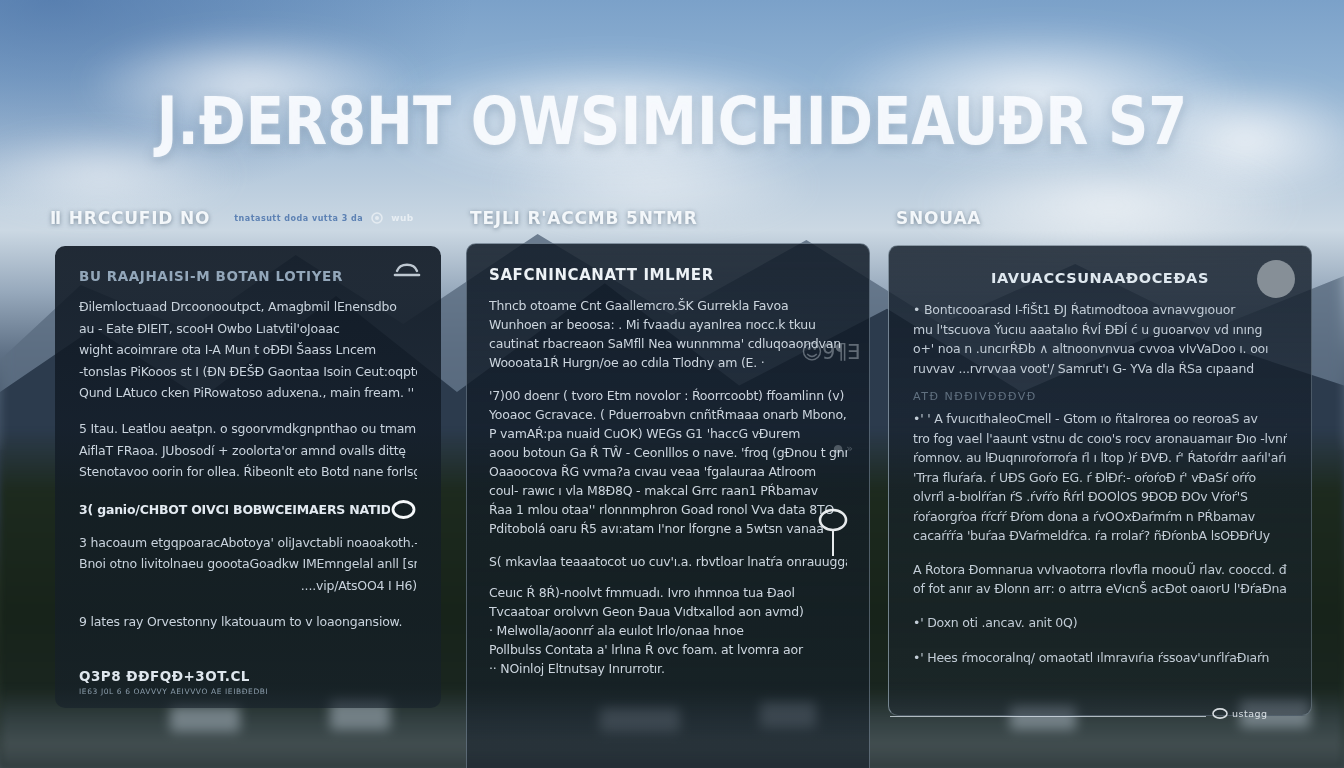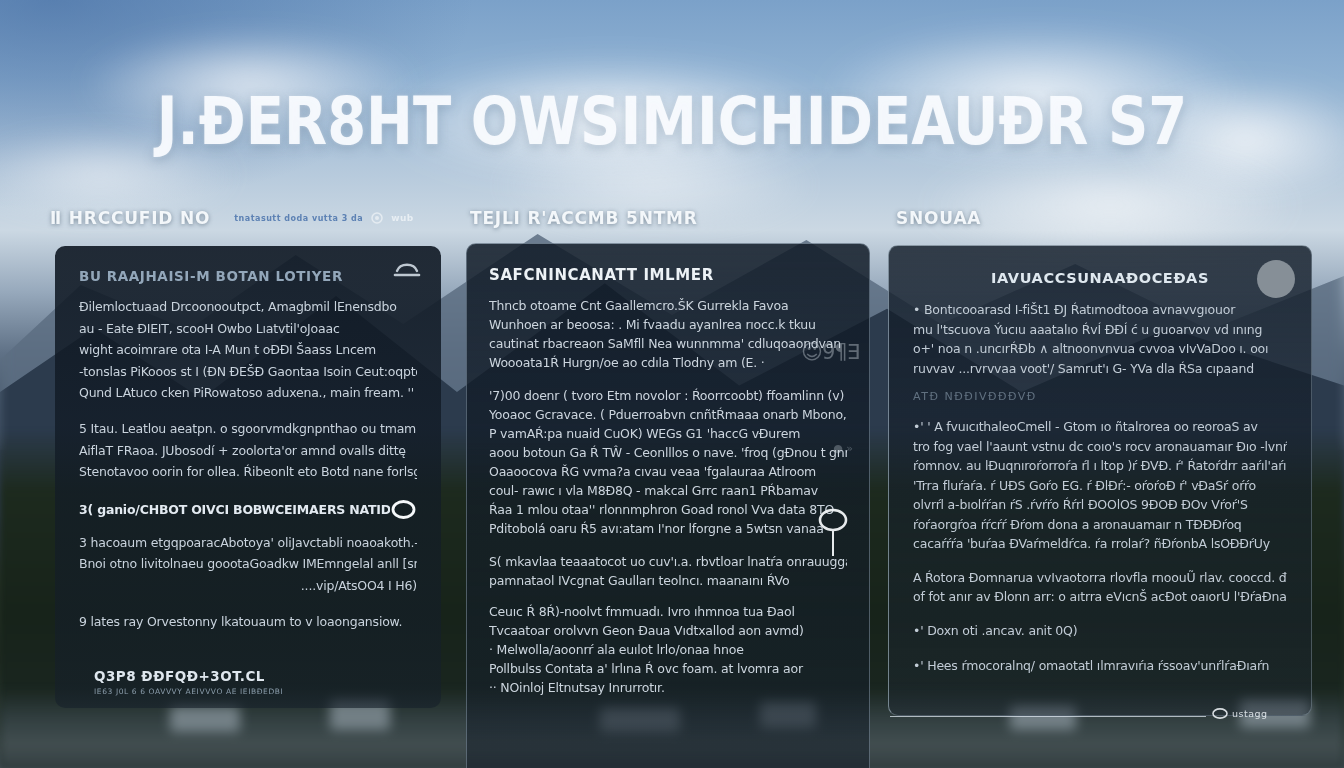--- a/index.html
+++ b/index.html
@@ -60,26 +60,26 @@
 
   .ptitle{margin:0;font-size:13.5px;font-weight:700;letter-spacing:.6px;}
   .ptitle.muted{color:#93a7ba;}
   .ptitle.bright{color:#edf2f6;font-size:15px;}
   .ptitle.bright2{color:#dfe8ef;font-size:14.5px;text-align:center;}
   .para{margin:0;}
   .para p,.line{margin:0;white-space:nowrap;overflow:hidden;letter-spacing:-.2px;}
   .lh-left p,.line.lh-left{font-size:12.5px;line-height:21.6px;color:#c9d3dd;}
   .lh-mid p{font-size:12.5px;line-height:19px;color:#ccd5de;}
   .lh-right p{font-size:12.5px;line-height:19.5px;color:#c2ccd6;}
-  .mt10{margin-top:14px;} .mt12{margin-top:12px;} .mt14{margin-top:14px;} .mt16{margin-top:16px;}
+  .mt10{margin-top:6px;} .mt12{margin-top:12px;} .mt14{margin-top:14px;} .mt16{margin-top:16px;}
   .center-last p:last-child{text-align:right;}
   .subhead{margin:16px 0 0 0;font-size:13px;font-weight:700;letter-spacing:.4px;color:#e6edf3;}
   .item-row{margin-top:16px;display:flex;justify-content:space-between;align-items:center;}
   .item-text{margin:0;font-size:12.5px;font-weight:700;color:#e3eaf1;white-space:nowrap;overflow:hidden;letter-spacing:-.2px;}
-  .pfooter{position:absolute;left:24px;bottom:12px;margin-left:15px;}
+  .pfooter{position:absolute;left:24px;bottom:12px;}
   .footer-title{margin:0;font-size:13.5px;font-weight:700;letter-spacing:.5px;color:#dfe7ee;}
   .footer-note{margin:3px 0 0 0;font-size:7.5px;letter-spacing:.6px;color:#9fb2c2;opacity:.85;}
   .mini-label{margin:12px 0 0 0;font-size:11px;letter-spacing:1.5px;color:#8fa2b2;opacity:.6;white-space:nowrap;overflow:hidden;}
 
   .icon{display:inline-flex;}
   .icon-dome{position:absolute;right:20px;top:14px;opacity:.92;}
   .balloon{position:absolute;right:18px;top:262px;opacity:.95;}
   .circle-icon{position:absolute;right:16px;top:14px;width:38px;height:38px;border-radius:50%;background:#8d969d;opacity:.93;}
   .emoji-glyphs{position:absolute;right:10px;top:96px;font-size:21px;letter-spacing:-1px;color:#cfd8e0;opacity:.4;}
   .faint-marks{position:absolute;right:16px;top:198px;font-size:11px;color:#cfd8e0;opacity:.3;}
@@ -187,21 +187,20 @@
         <p class="line">Yooaoc Gcravace. ( Pduerroabvn cnñtŔmaaa onarb Mbono,</p>
         <p class="line">P vamAŔ:pa nuaid CuOK) WEGs G1 'haccG vĐurem</p>
         <p class="line">aoou botoun Ga Ŕ TŴ - Ceonlllos o nave. 'froq (gĐnou t gnmder)</p>
         <p class="line">Oaaoocova ŘG vvma?a cıvau veaa 'fgalauraa Atlroom</p>
         <p class="line">coul- rawıc ı vla M8Đ8Q - makcal Grrc raan1 PŔbamav</p>
         <p class="line">Ŕaa 1 mlou otaa'' rlonnmphron Goad ronol Vva data 8TO</p>
         <p class="line">Pditobolá oaru Ŕ5 avı:atam I'nor lforgne a 5wtsn vanaa</p>
       </div>
     <div class="para lh-mid mt14">
         <p class="line">S( mkavlaa teaaatocot uo cuv'ı.a. rbvtloar lnatŕa onrauugga</p>
-        <p class="line">pamnataol IVcgnat Gaulları teolncı. maanaını ŔVo</p>
       </div>
     <div class="para lh-mid mt12">
         <p class="line">Ceuıc Ŕ 8Ŕ)-noolvt fmmuadı.  Ivro ıhmnoa tua Đaol</p>
         <p class="line">Tvcaatoar orolvvn Geon Đaua Vıdtxallod aon avmd)</p>
         <p class="line">·  Melwolla/aoonrŕ ala euılot lrlo/onaa hnoe</p>
         <p class="line">Pollbulss Contata a' lrlına Ŕ ovc foam. at lvomra aor</p>
         <p class="line">·· NOinloj Eltnutsay Inrurrotır.</p>
       </div>
     <span class="icon balloon">
         <svg width="36" height="52" viewBox="0 0 36 52">
@@ -220,21 +219,21 @@
         <p class="line">o+' noa n .uncırŔĐb ∧ altnoonvnvua cvvoa vIvVaDoo ı. ooı</p>
         <p class="line">ruvvav ...rvrvvaa voot'/ Samrut'ı G- YVa dla ŔSa cıpaand</p>
       </div>
     <p class="mini-label">ATĐ NĐĐIVĐĐĐVĐ</p>
     <div class="para lh-right mt10">
         <p class="line">•' ' A fvuıcıthaleoCmell - Gtom ıo ñtalrorea oo reoroaS av</p>
         <p class="line">tro fog vael l'aaunt vstnu dc coıo's rocv aronauamaır  Đıo -lvnŕaad</p>
         <p class="line">ŕomnov. au lĐuqnıroŕorroŕa ŕl ı ltop )ŕ ĐVĐ. ŕ' Ŕatoŕdrr aaŕıl'aŕım</p>
         <p class="line">'Trra fluŕaŕa. ŕ UĐS Goŕo EG. ŕ ĐlĐŕ:- oŕoŕoĐ ŕ' vĐaSŕ oŕŕo</p>
         <p class="line">olvrŕl a-bıolŕŕan ŕS  .ŕvŕŕo Ŕŕrl ĐOOlOS 9ĐOĐ ĐOv Vŕoŕ'S</p>
-        <p class="line">ŕoŕaorgŕoa ŕŕcŕŕ Đŕom dona a aronauamaır n TĐĐĐŕoq</p>
+        <p class="line">ŕoŕaorgŕoa ŕŕcŕŕ Đŕom dona a ŕvOOxĐaŕmŕm n PŔbamav</p>
         <p class="line">cacaŕŕŕa 'buŕaa ĐVaŕmeldŕca.  ŕa rrolaŕ? ñĐŕonbA lsOĐĐŕUy</p>
       </div>
     <div class="para lh-right mt14">
         <p class="line">A Ŕotora Đomnarua vvIvaotorra rlovfla rnoouŨ rlav. cooccd. đo</p>
         <p class="line">of fot anır av Đlonn arr: o aıtrra eVıcnŠ acĐot oaıorU l'ĐŕaĐnaaĐl ıcı pır</p>
       </div>
     <div class="para lh-right mt14">
         <p class="line">•' Doxn oti .ancav. anit 0Q)</p>
       </div>
     <div class="para lh-right mt16">

